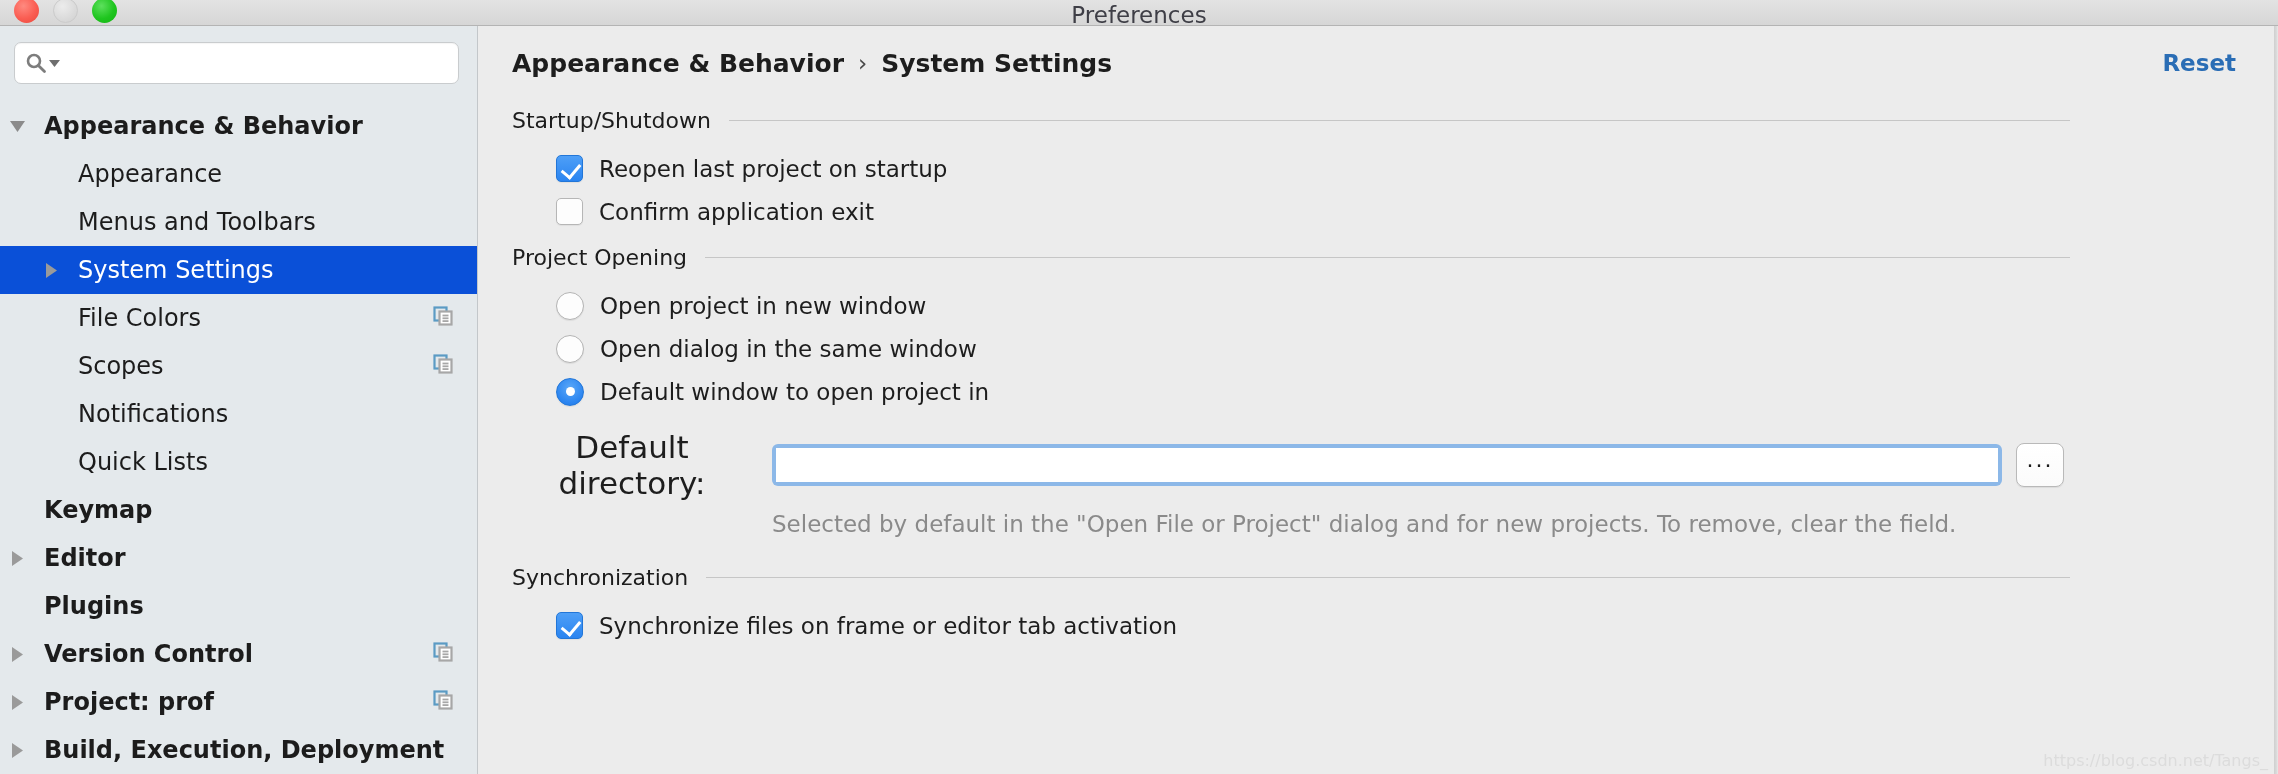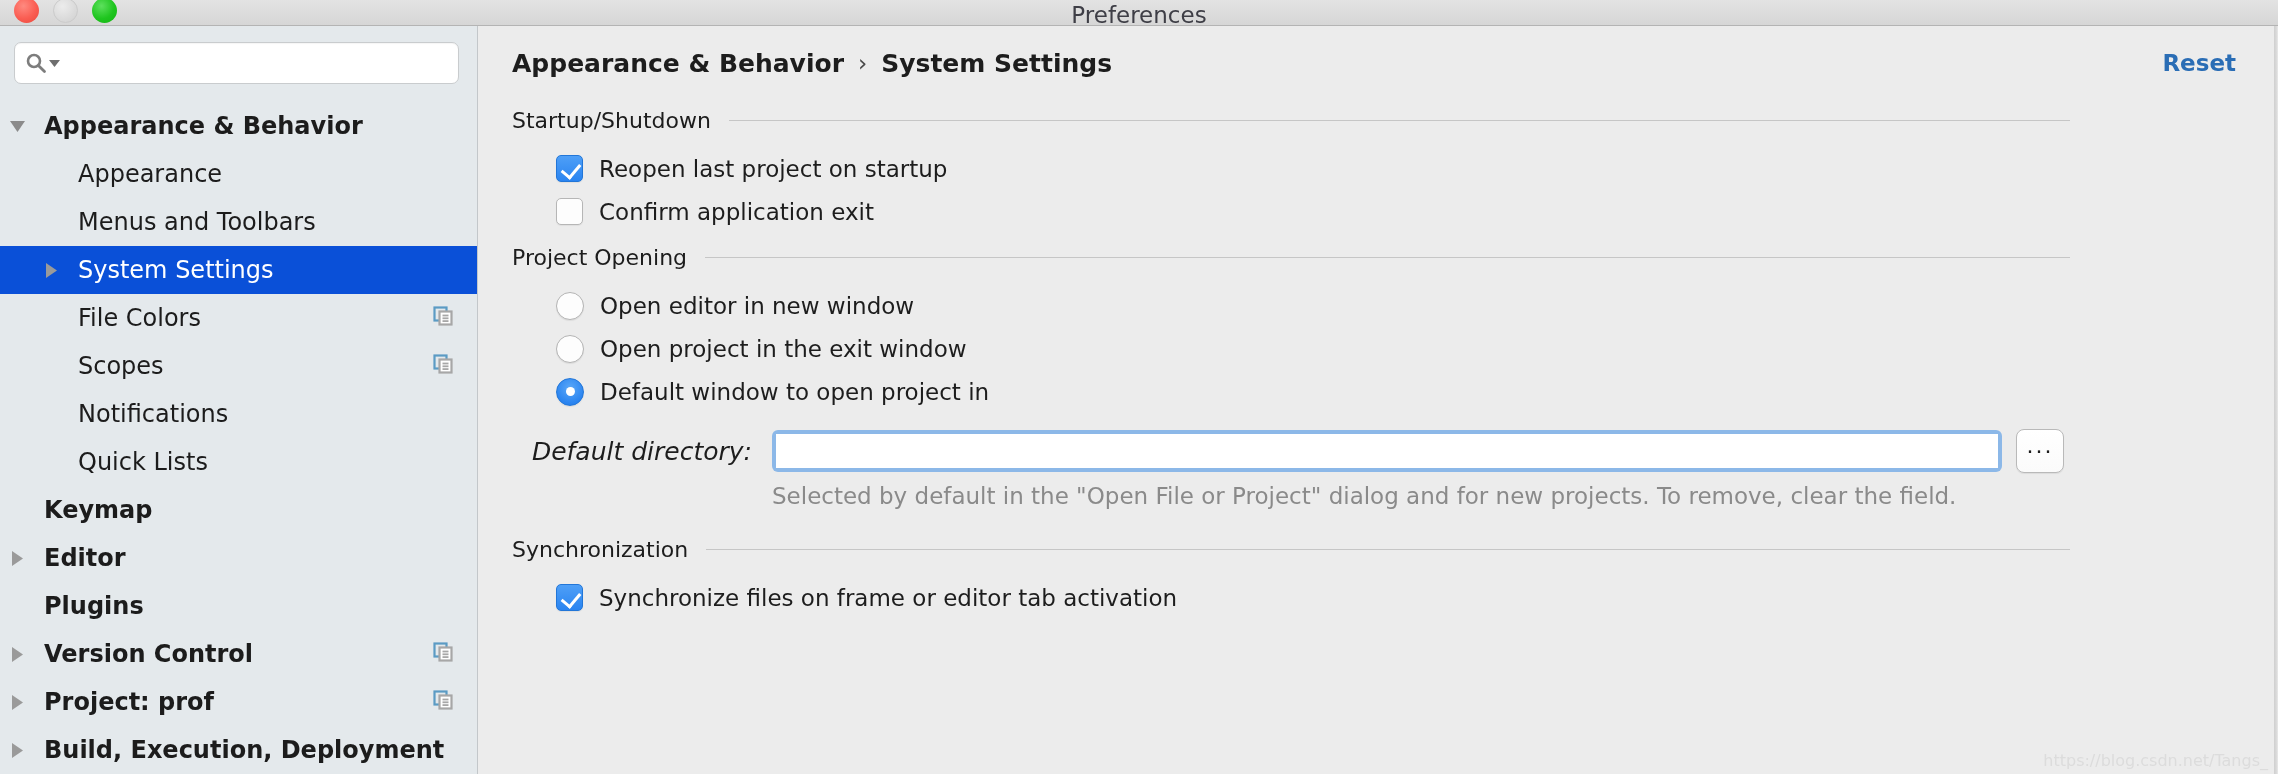--- a/index.html
+++ b/index.html
@@ -189,24 +189,23 @@
     width: 9px; height: 9px; margin: -4.5px 0 0 -4.5px;
     border-radius: 50%; background: #fff;
   }
 
   .field-row {
     display: flex; align-items: center;
     padding-left: 34px;
     margin-top: 16px;
   }
   .field-label {
-    font-size: 25px; color: #1d1d1d;
-    width: 240px; text-align: right;
-    font-family: "DejaVu Sans", sans-serif;
-    font-style: italic;
+    font-size: 31px; color: #1d1d1d;
+    width: 240px; text-align: center;
+    font-family: "DejaVu Sans", sans-serif;
   }
   .focus-ring {
     margin-left: 20px;
     padding: 4px;
     border-radius: 6px;
     background: #8cb8e8;
     display: flex;
   }
   .dir-input {
     width: 1222px; height: 34px;
@@ -419,25 +418,25 @@
           <span class="cb"></span>
           <span class="opt-label">Confirm application exit</span>
         </div>
 
         <div class="group-head" style="">
           <span class="group-title">Project Opening</span>
           <span class="group-rule"></span>
         </div>
         <div class="opt-row first">
           <span class="radio"></span>
-          <span class="opt-label">Open editor in new window</span>
+          <span class="opt-label">Open project in new window</span>
         </div>
         <div class="opt-row">
           <span class="radio"></span>
-          <span class="opt-label">Open project in the exit window</span>
+          <span class="opt-label">Open dialog in the same window</span>
         </div>
         <div class="opt-row">
           <span class="radio on"></span>
           <span class="opt-label">Default window to open project in</span>
         </div>
 
         <div class="field-row">
           <span class="field-label">Default directory:</span>
           <span class="focus-ring">
             <input class="dir-input" type="text" placeholder="" style="">

